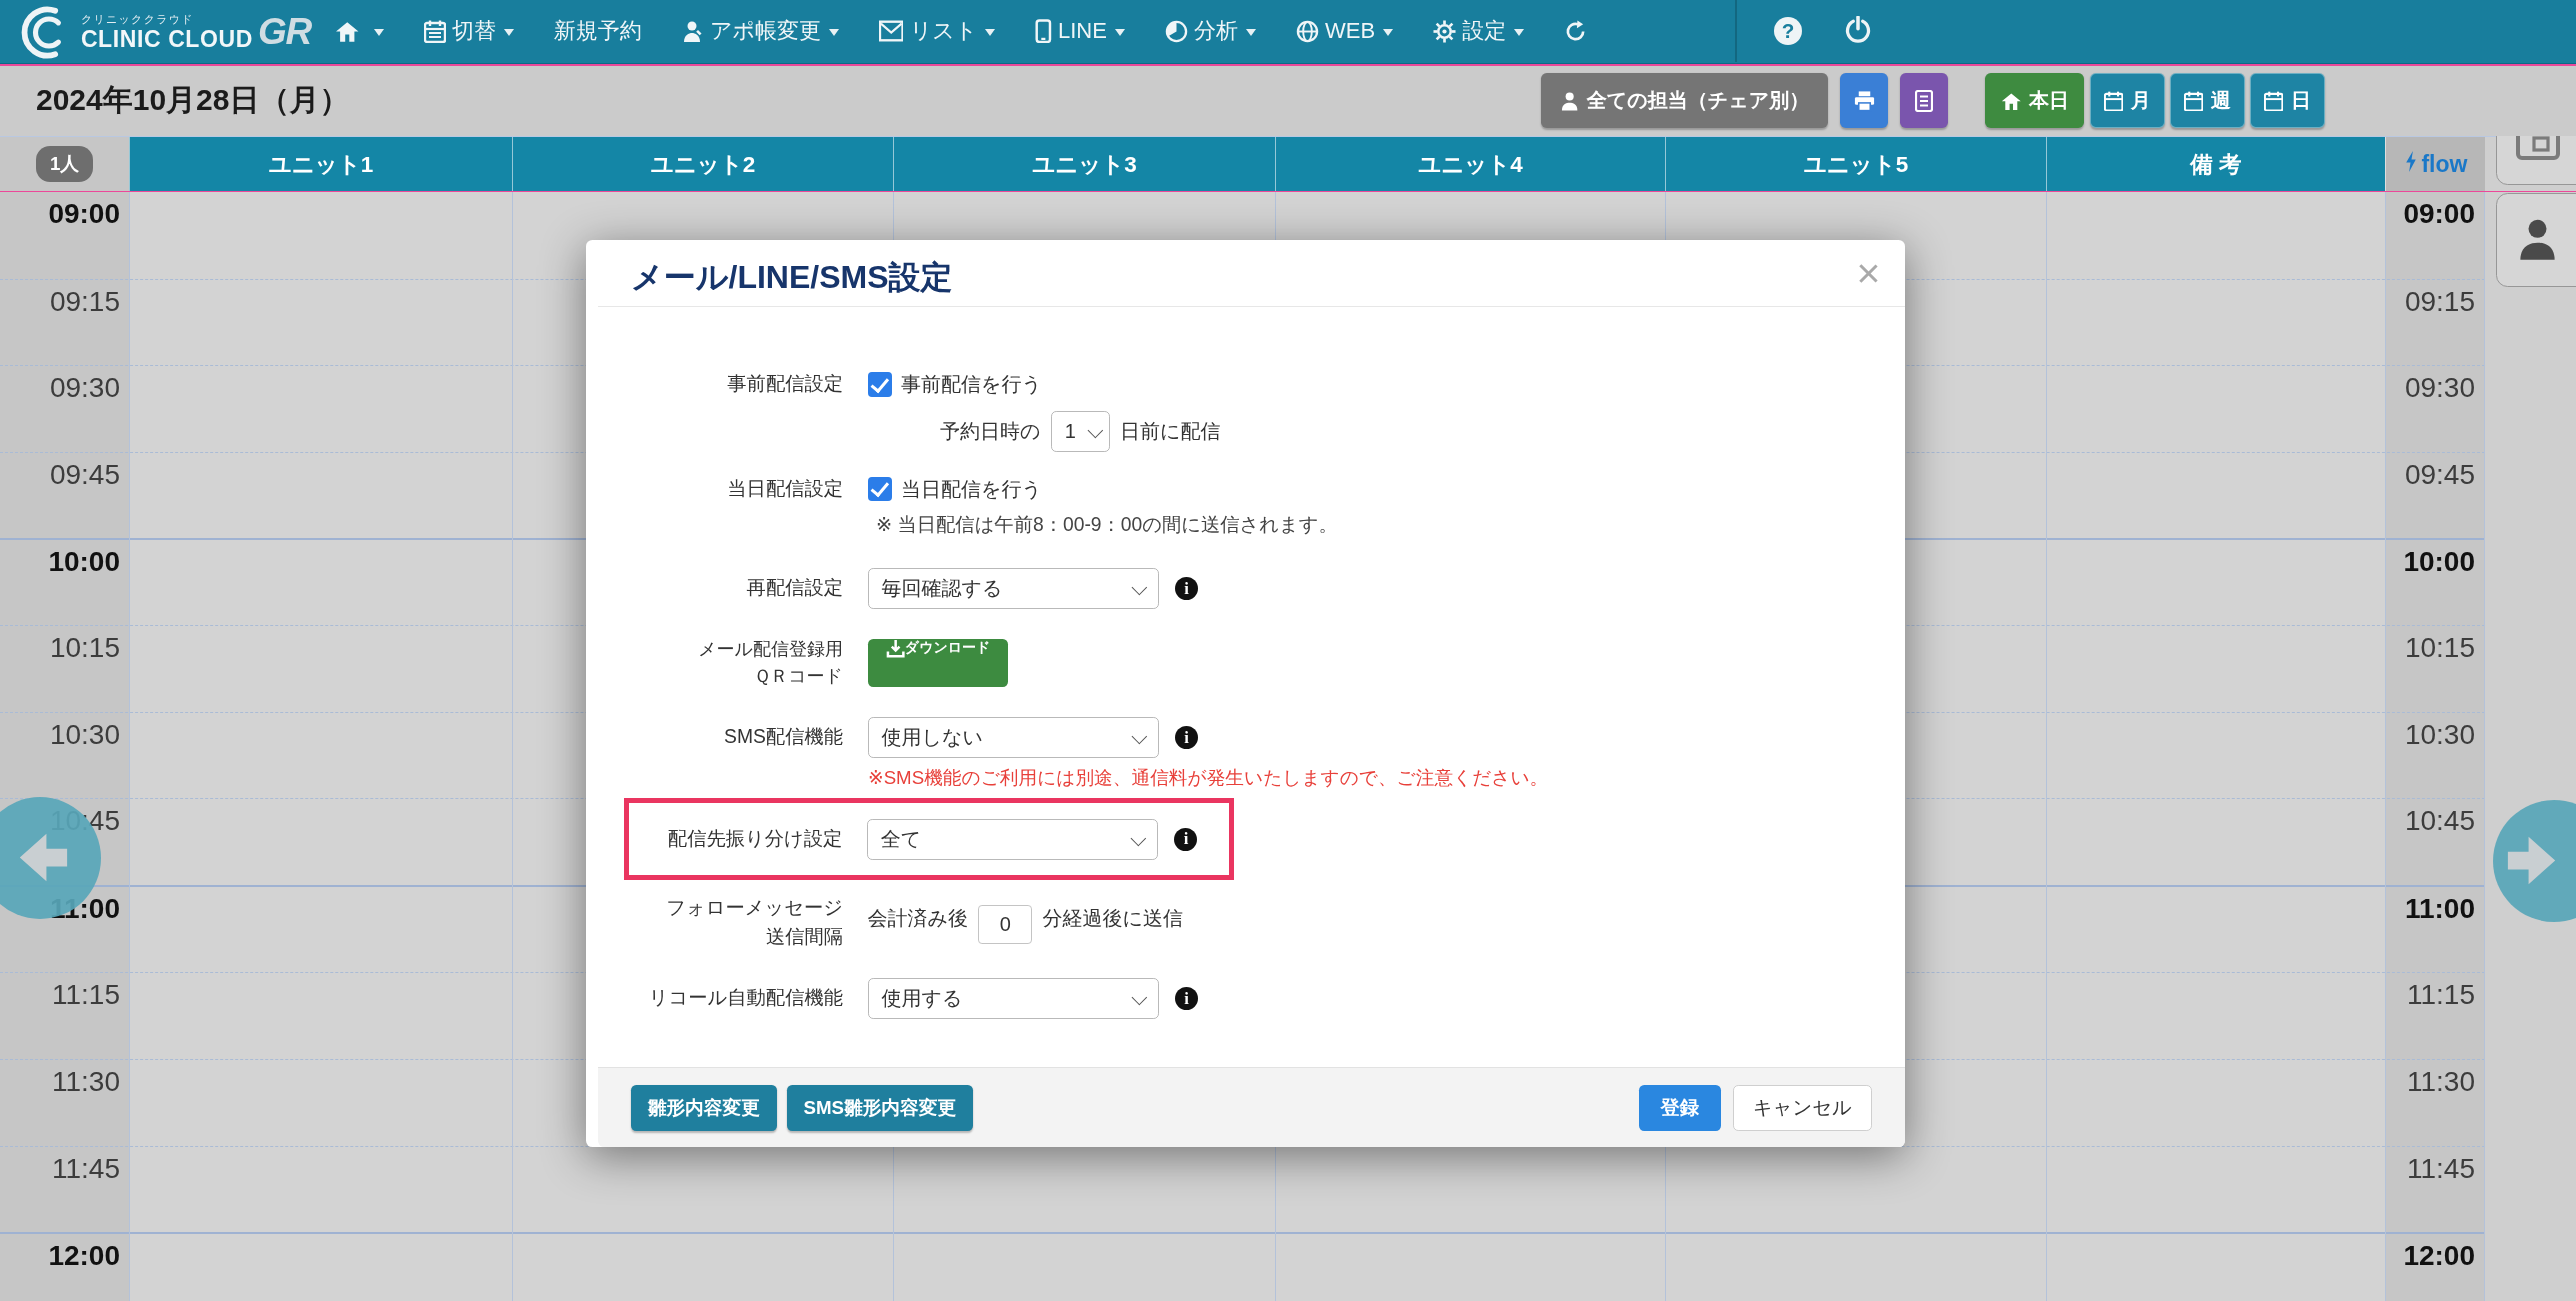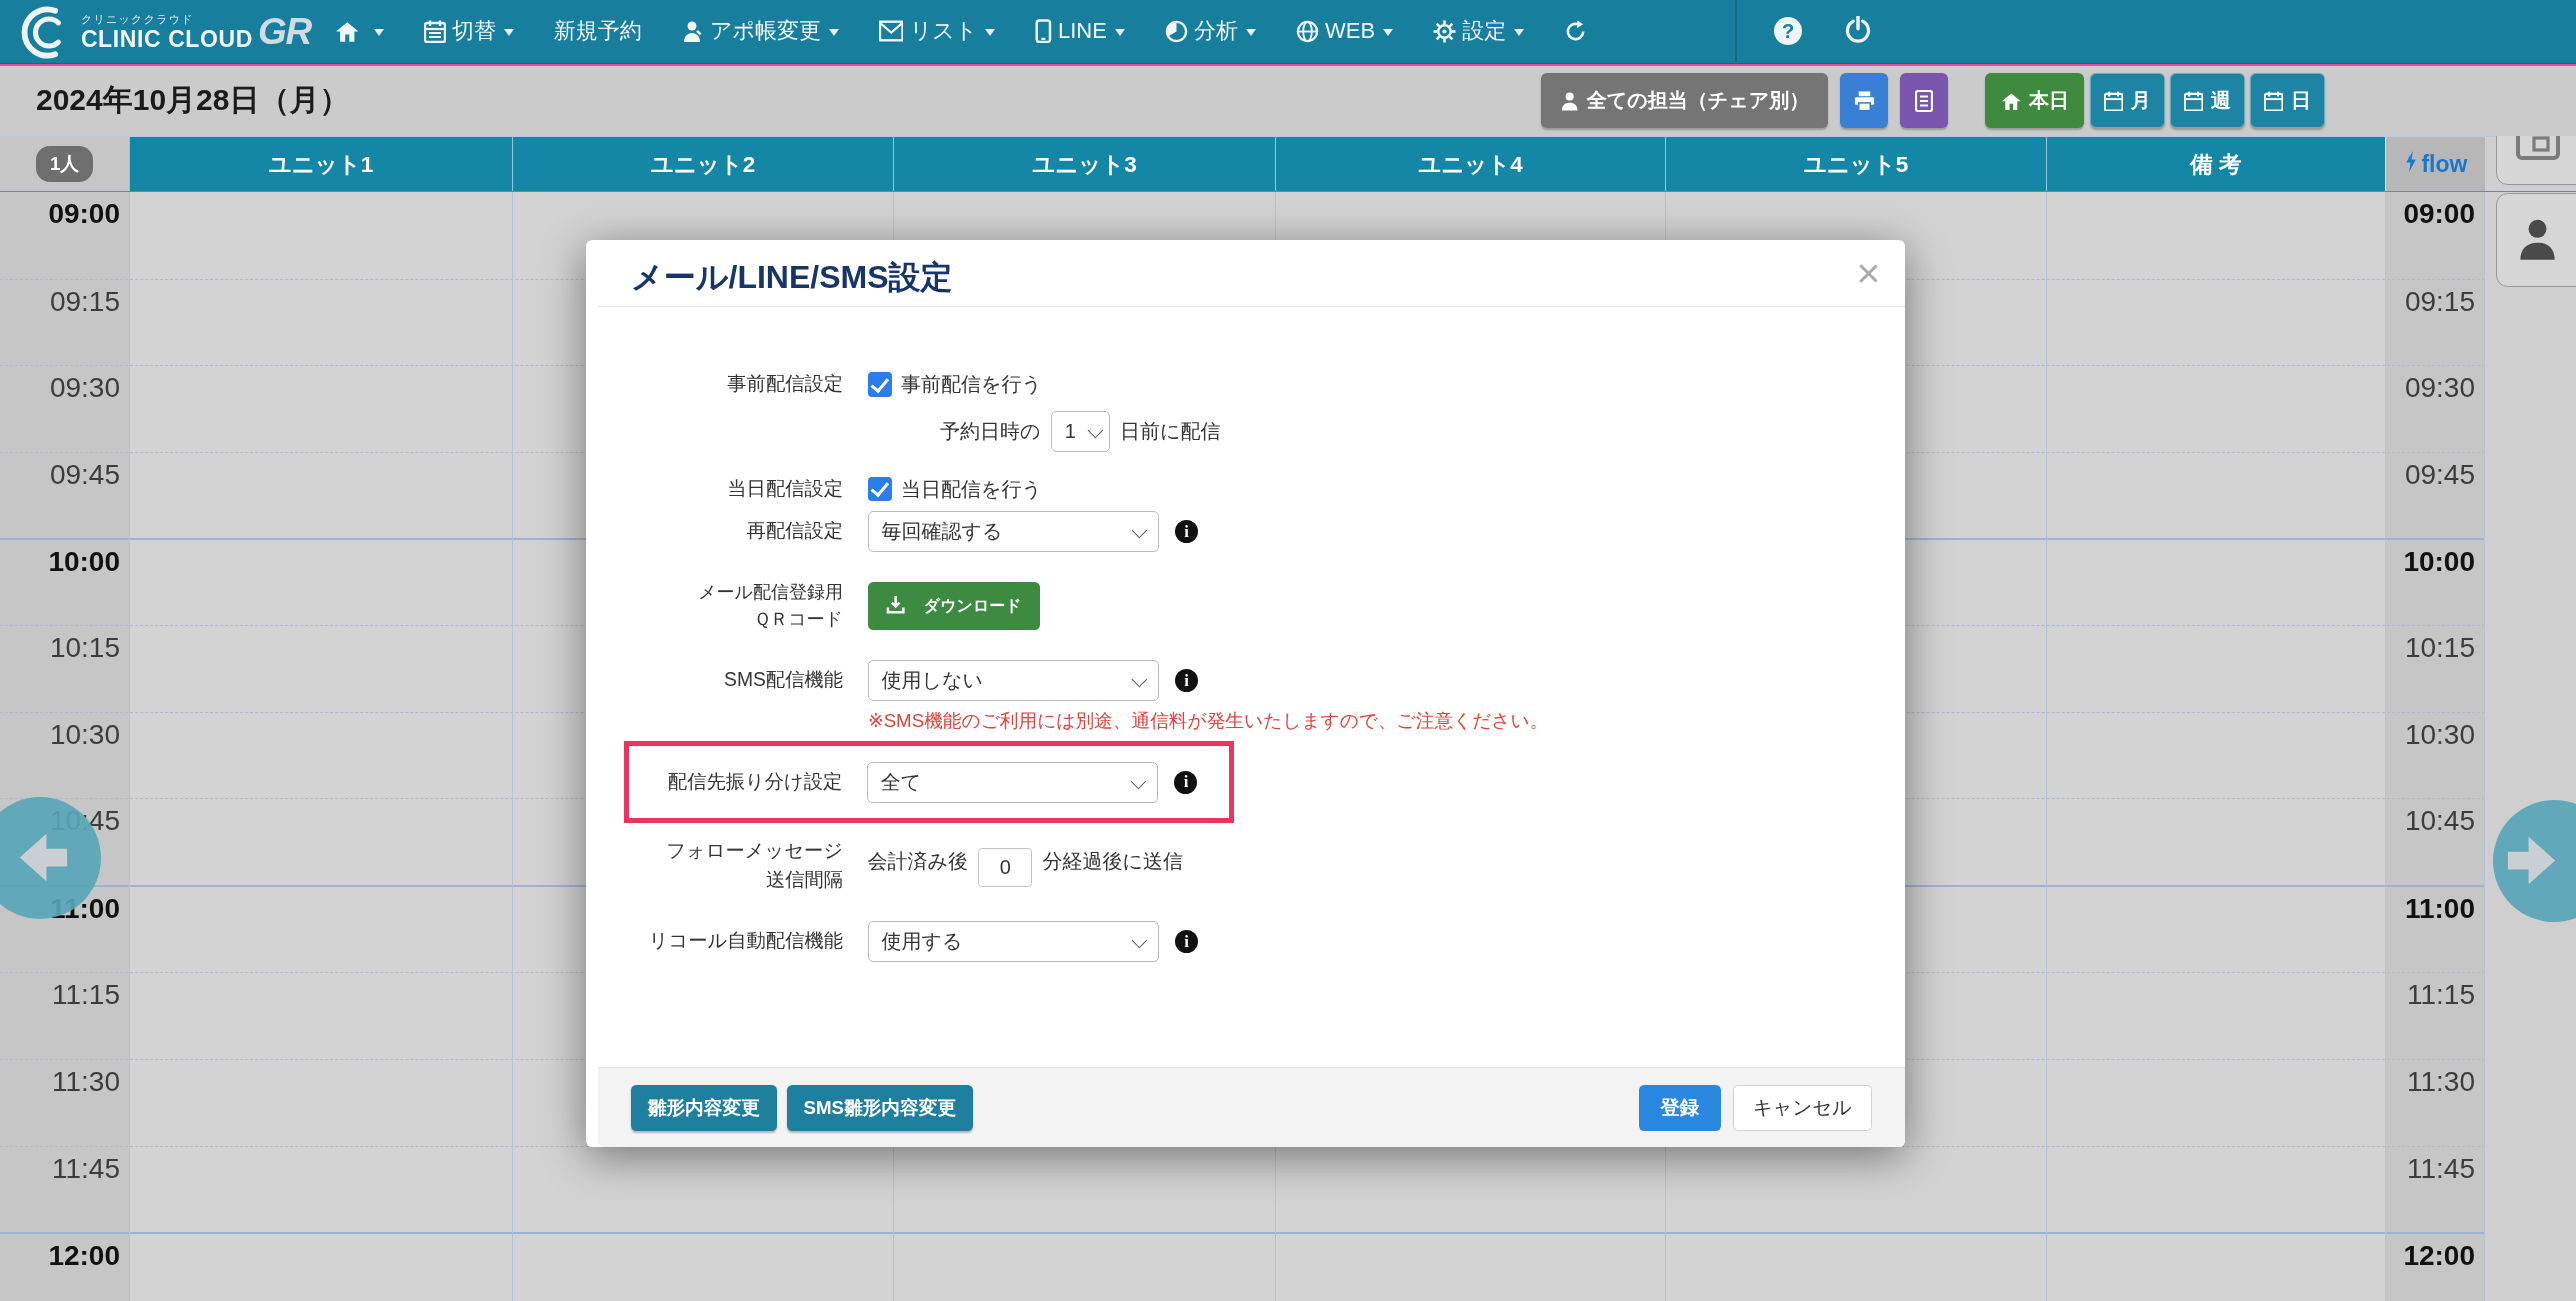--- a/index.html
+++ b/index.html
@@ -107,22 +107,22 @@
     display:flex; align-items:center; padding:0 36px 0 13px; font-size:20px; color:#333; cursor:pointer; }
   .select::after { content:""; position:absolute; right:13px; top:13px; width:9.7px; height:9.7px;
     border-right:1.9px solid #555; border-bottom:1.9px solid #555; transform:rotate(45deg); }
   .select-lg { width:291px; }
   .select-sm { width:59px; padding-right:26px; margin:0 10.3px; }
   .select-sm::after { right:7.7px; }
   .info-icon { width:23px; height:23px; border-radius:50%; background:#111; margin-left:16.7px; position:relative; cursor:pointer; flex-shrink:0; }
   .info-icon::after { content:"i"; position:absolute; left:0; top:0; width:100%; height:100%;
     display:flex; align-items:center; justify-content:center; color:#fff; font-size:16.7px; font-weight:bold;
     font-family:"Liberation Serif","DejaVu Serif",serif; }
-  .btn-download { display:flex; align-items:center; gap:19px; background:#3d8b40; color:#fff;
-    border-radius:5.2px; height:48px; padding:0 18px; font-size:16px; font-weight:bold; cursor:pointer; }
+  .btn-download { display:flex; align-items:flex-start; gap:0; background:#3d8b40; color:#fff;
+    border-radius:5.2px; height:48px; padding:0 18px; font-size:14px; font-weight:bold; cursor:pointer; }
   .note { font-size:19.3px; color:#444; }
   .warning { font-size:18.7px; color:#e8403a; }
   .hl-row { border:5.8px solid #ea3560; width:610px; margin-left:-7px; padding:15.5px 0 15.5px 1.3px; display:flex; align-items:center; }
   .num-input { width:54px; height:39px; border:1.3px solid #c4c4c4; border-radius:3.9px; font-size:20px;
     text-align:center; color:#333; margin:0 10.3px; font-family:inherit; }
 
   .modal-footer { height:80px; background:#f3f3f3; border-top:1.3px solid #e2e2e2; border-radius:0 0 6.4px 6.4px;
     display:flex; align-items:center; padding:0 33px; }
   .btn-teal { background:#1f7f9e; color:#fff; font-size:18.7px; font-weight:bold; border-radius:5.2px;
     height:46px; display:flex; align-items:center; padding:0 16.7px; margin-right:10.3px; cursor:pointer;
@@ -501,20 +501,23 @@
           <span class="ftext">日前に配信</span>
         </div>
 
         <div class="frow" style="margin-bottom:7.7px;">
           <div class="flabel">当日配信設定</div>
           <div class="fctrl">
             <span class="checkbox"></span>
             <span class="cb-label">当日配信を行う</span>
           </div>
         </div>
+        <div class="frow" style="margin-left:245px; margin-bottom:30px;">
+          <span class="note">※ 当日配信は午前8：00-9：00の間に送信されます。</span>
+        </div>
 
         <div class="frow" style="margin-bottom:27px;">
           <div class="flabel">再配信設定</div>
           <div class="fctrl">
             <div class="select select-lg">
               <span>毎回確認する</span>
             </div>
             <span class="info-icon"></span>
           </div>
         </div>

